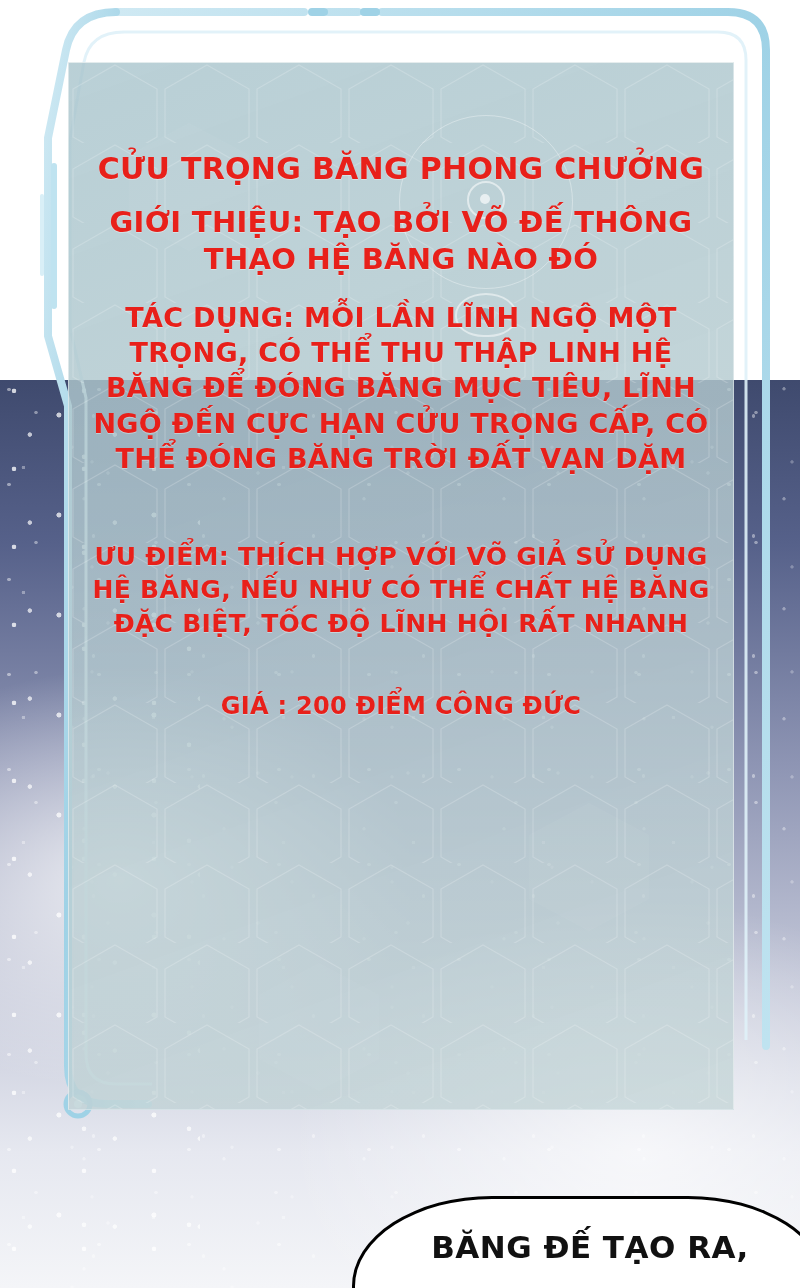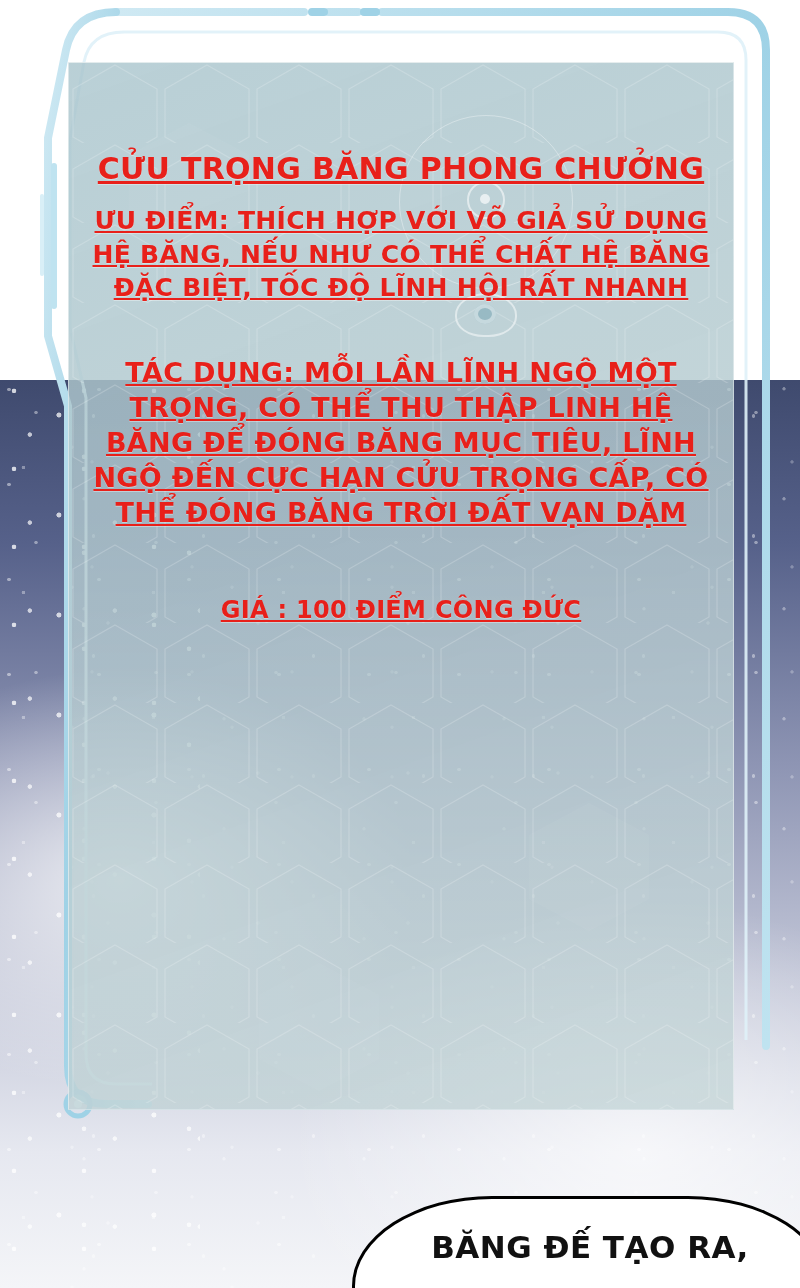--- a/index.html
+++ b/index.html
@@ -148,21 +148,20 @@
     padding-top: 86px;
     text-align: center;
   }
   .blk {
     text-align: center;
     color: #e8201a;
     font-weight: bold;
     letter-spacing: 0.3px;
     text-shadow: 0 1px 0 rgba(255,255,255,0.35);
     padding: 0 18px;
-    text-decoration: underline;
   }
   .title {
     font-size: 30px;
     line-height: 1.30;
     margin-bottom: 16px;
   }
   .intro {
     font-size: 29px;
     line-height: 1.28;
     margin-bottom: 22px;
@@ -268,23 +267,24 @@
       </svg>
     </div>
 
     <div class="card-inner">
       <div class="emblem-ring"></div>
       <div class="emblem emblem-1"></div>
       <div class="emblem emblem-2"></div>
 
       <div class="texts">
         <div class="blk title">CỬU TRỌNG BĂNG PHONG CHƯỞNG</div>
+        <div class="blk intro">GIỚI THIỆU: TẠO BỞI VÕ ĐẾ THÔNG THẠO HỆ BĂNG NÀO ĐÓ</div>
+        <div class="blk effect">TÁC DỤNG: MỖI LẦN LĨNH NGỘ MỘT TRỌNG, CÓ THỂ THU THẬP LINH HỆ BĂNG ĐỂ ĐÓNG BĂNG MỤC TIÊU, LĨNH NGỘ ĐẾN CỰC HẠN CỬU TRỌNG CẤP, CÓ THỂ ĐÓNG BĂNG TRỜI ĐẤT VẠN DẶM</div>
         <div class="blk pros">ƯU ĐIỂM: THÍCH HỢP VỚI VÕ GIẢ SỬ DỤNG HỆ BĂNG, NẾU NHƯ CÓ THỂ CHẤT HỆ BĂNG ĐẶC BIỆT, TỐC ĐỘ LĨNH HỘI RẤT NHANH</div>
-        <div class="blk effect">TÁC DỤNG: MỖI LẦN LĨNH NGỘ MỘT TRỌNG, CÓ THỂ THU THẬP LINH HỆ BĂNG ĐỂ ĐÓNG BĂNG MỤC TIÊU, LĨNH NGỘ ĐẾN CỰC HẠN CỬU TRỌNG CẤP, CÓ THỂ ĐÓNG BĂNG TRỜI ĐẤT VẠN DẶM</div>
-        <div class="blk price">GIÁ : 100 ĐIỂM CÔNG ĐỨC</div>
+        <div class="blk price">GIÁ : 200 ĐIỂM CÔNG ĐỨC</div>
       </div>
     </div>
   </div>
 
   <div class="bubble">
     <div class="bubble-text">BĂNG ĐẾ TẠO RA,</div>
   </div>
 
 </div>
 

